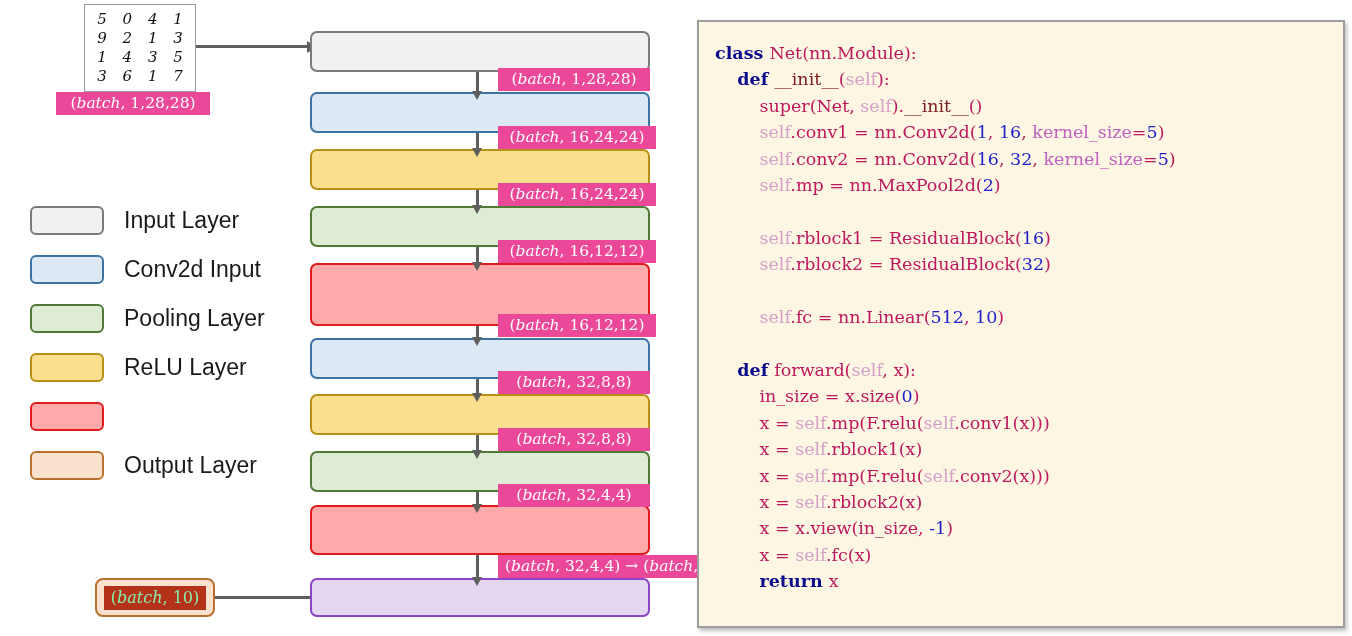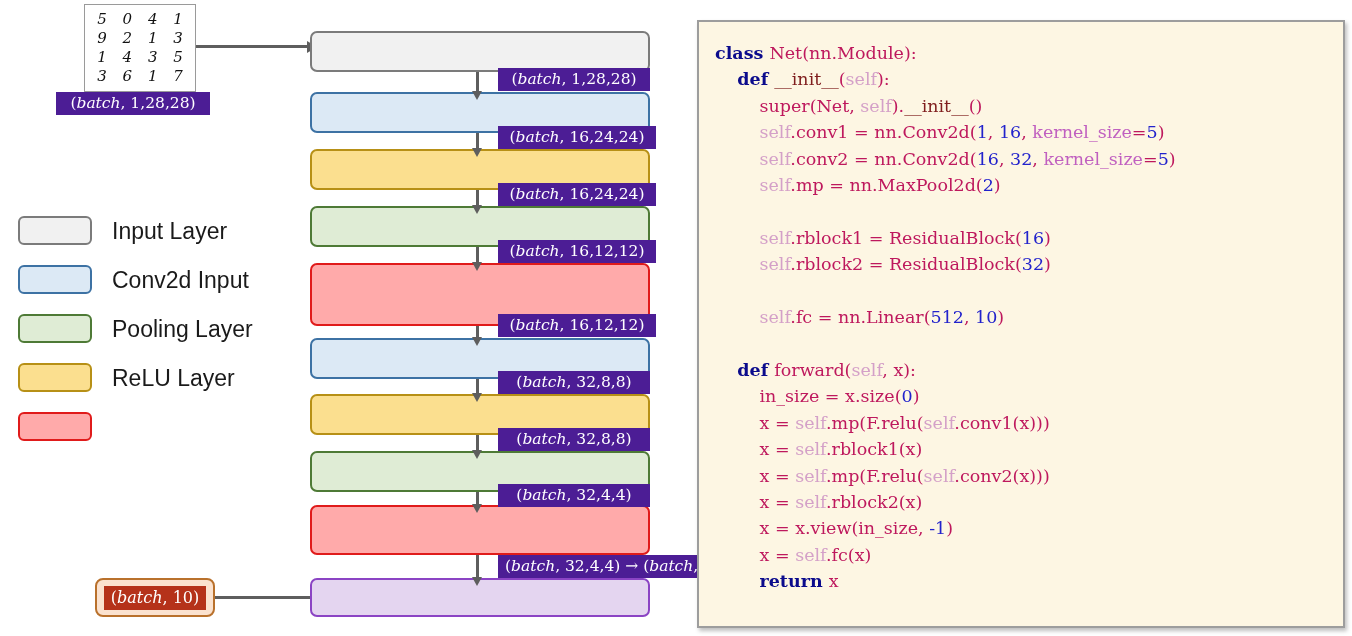--- a/index.html
+++ b/index.html
@@ -37,21 +37,21 @@
     font-size: 15px;
     font-style: italic;
     color: #111111;
     line-height: 1;
   }
   .mnist-row span { width: 22px; text-align: center; }
 
   
   .shape-tag {
     position: absolute;
-    background: #4c1d95;
+    background: #ec4899;
     color: #ffffff;
     font-family: "DejaVu Serif", serif;
     font-size: 15.5px;
     line-height: 23px;
     height: 23px;
     white-space: nowrap;
     padding: 0 7px;
     box-sizing: border-box;
     letter-spacing: 0px;
   }
@@ -65,22 +65,23 @@
   }
 
   
   #legend {
     position: absolute;
     left: 18px;
     top: 196px;
   }
   .legend-row {
     display: flex;
-    align-items: flex-end;
+    align-items: center;
     height: 49px;
+    margin-left: 12px;
   }
   .legend-swatch {
     width: 74px;
     height: 29px;
     border-radius: 6px;
     box-sizing: border-box;
     flex: none;
   }
   .legend-label {
     margin-left: 20px;
@@ -168,21 +169,21 @@
     width: 120px;
     height: 39px;
     border-radius: 8px;
     box-sizing: border-box;
     display: flex;
     align-items: center;
     justify-content: center;
   }
   #output-box .shape-inner {
     background: #b5321a;
-    color: #ffffff;
+    color: #86efac;
     font-family: "DejaVu Serif", serif;
     font-size: 16px;
     line-height: 24px;
     padding: 0 7px;
     white-space: nowrap;
   }
   #output-box .shape-inner i { font-style: italic; }
 
   
   #code-panel {
@@ -258,20 +259,24 @@
     <div class="legend-row">
       <div class="legend-swatch" style="background: rgb(223, 236, 213); border: 2px solid rgb(78, 122, 54);"></div>
       <div class="legend-label">Pooling Layer</div>
     </div>
     <div class="legend-row">
       <div class="legend-swatch" style="background: rgb(251, 223, 143); border: 2px solid rgb(183, 144, 22);"></div>
       <div class="legend-label">ReLU Layer</div>
     </div>
     <div class="legend-row">
       <div class="legend-swatch" style="background: rgb(255, 170, 170); border: 2px solid rgb(224, 27, 27);"></div>
+    </div>
+    <div class="legend-row">
+      <div class="legend-swatch" style="background: rgb(251, 226, 207); border: 2px solid rgb(185, 113, 44);"></div>
+      <div class="legend-label">Output Layer</div>
     </div>
   </div>
 
 <div id="flow">
     <div class="flow-box" style="top: 31px; height: 41px; background: rgb(241, 241, 241); border: 2px solid rgb(123, 123, 123);"></div>
     <div class="flow-box" style="top: 92px; height: 41px; background: rgb(220, 233, 245); border: 2px solid rgb(61, 114, 164);"></div>
     <div class="flow-box" style="top: 149px; height: 41px; background: rgb(251, 223, 143); border: 2px solid rgb(183, 144, 22);"></div>
     <div class="flow-box" style="top: 206px; height: 41px; background: rgb(223, 236, 213); border: 2px solid rgb(78, 122, 54);"></div>
     <div class="flow-box" style="top: 263px; height: 63px; background: rgb(255, 170, 170); border: 2px solid rgb(224, 27, 27);"></div>
     <div class="flow-box" style="top: 338px; height: 41px; background: rgb(220, 233, 245); border: 2px solid rgb(61, 114, 164);"></div>

